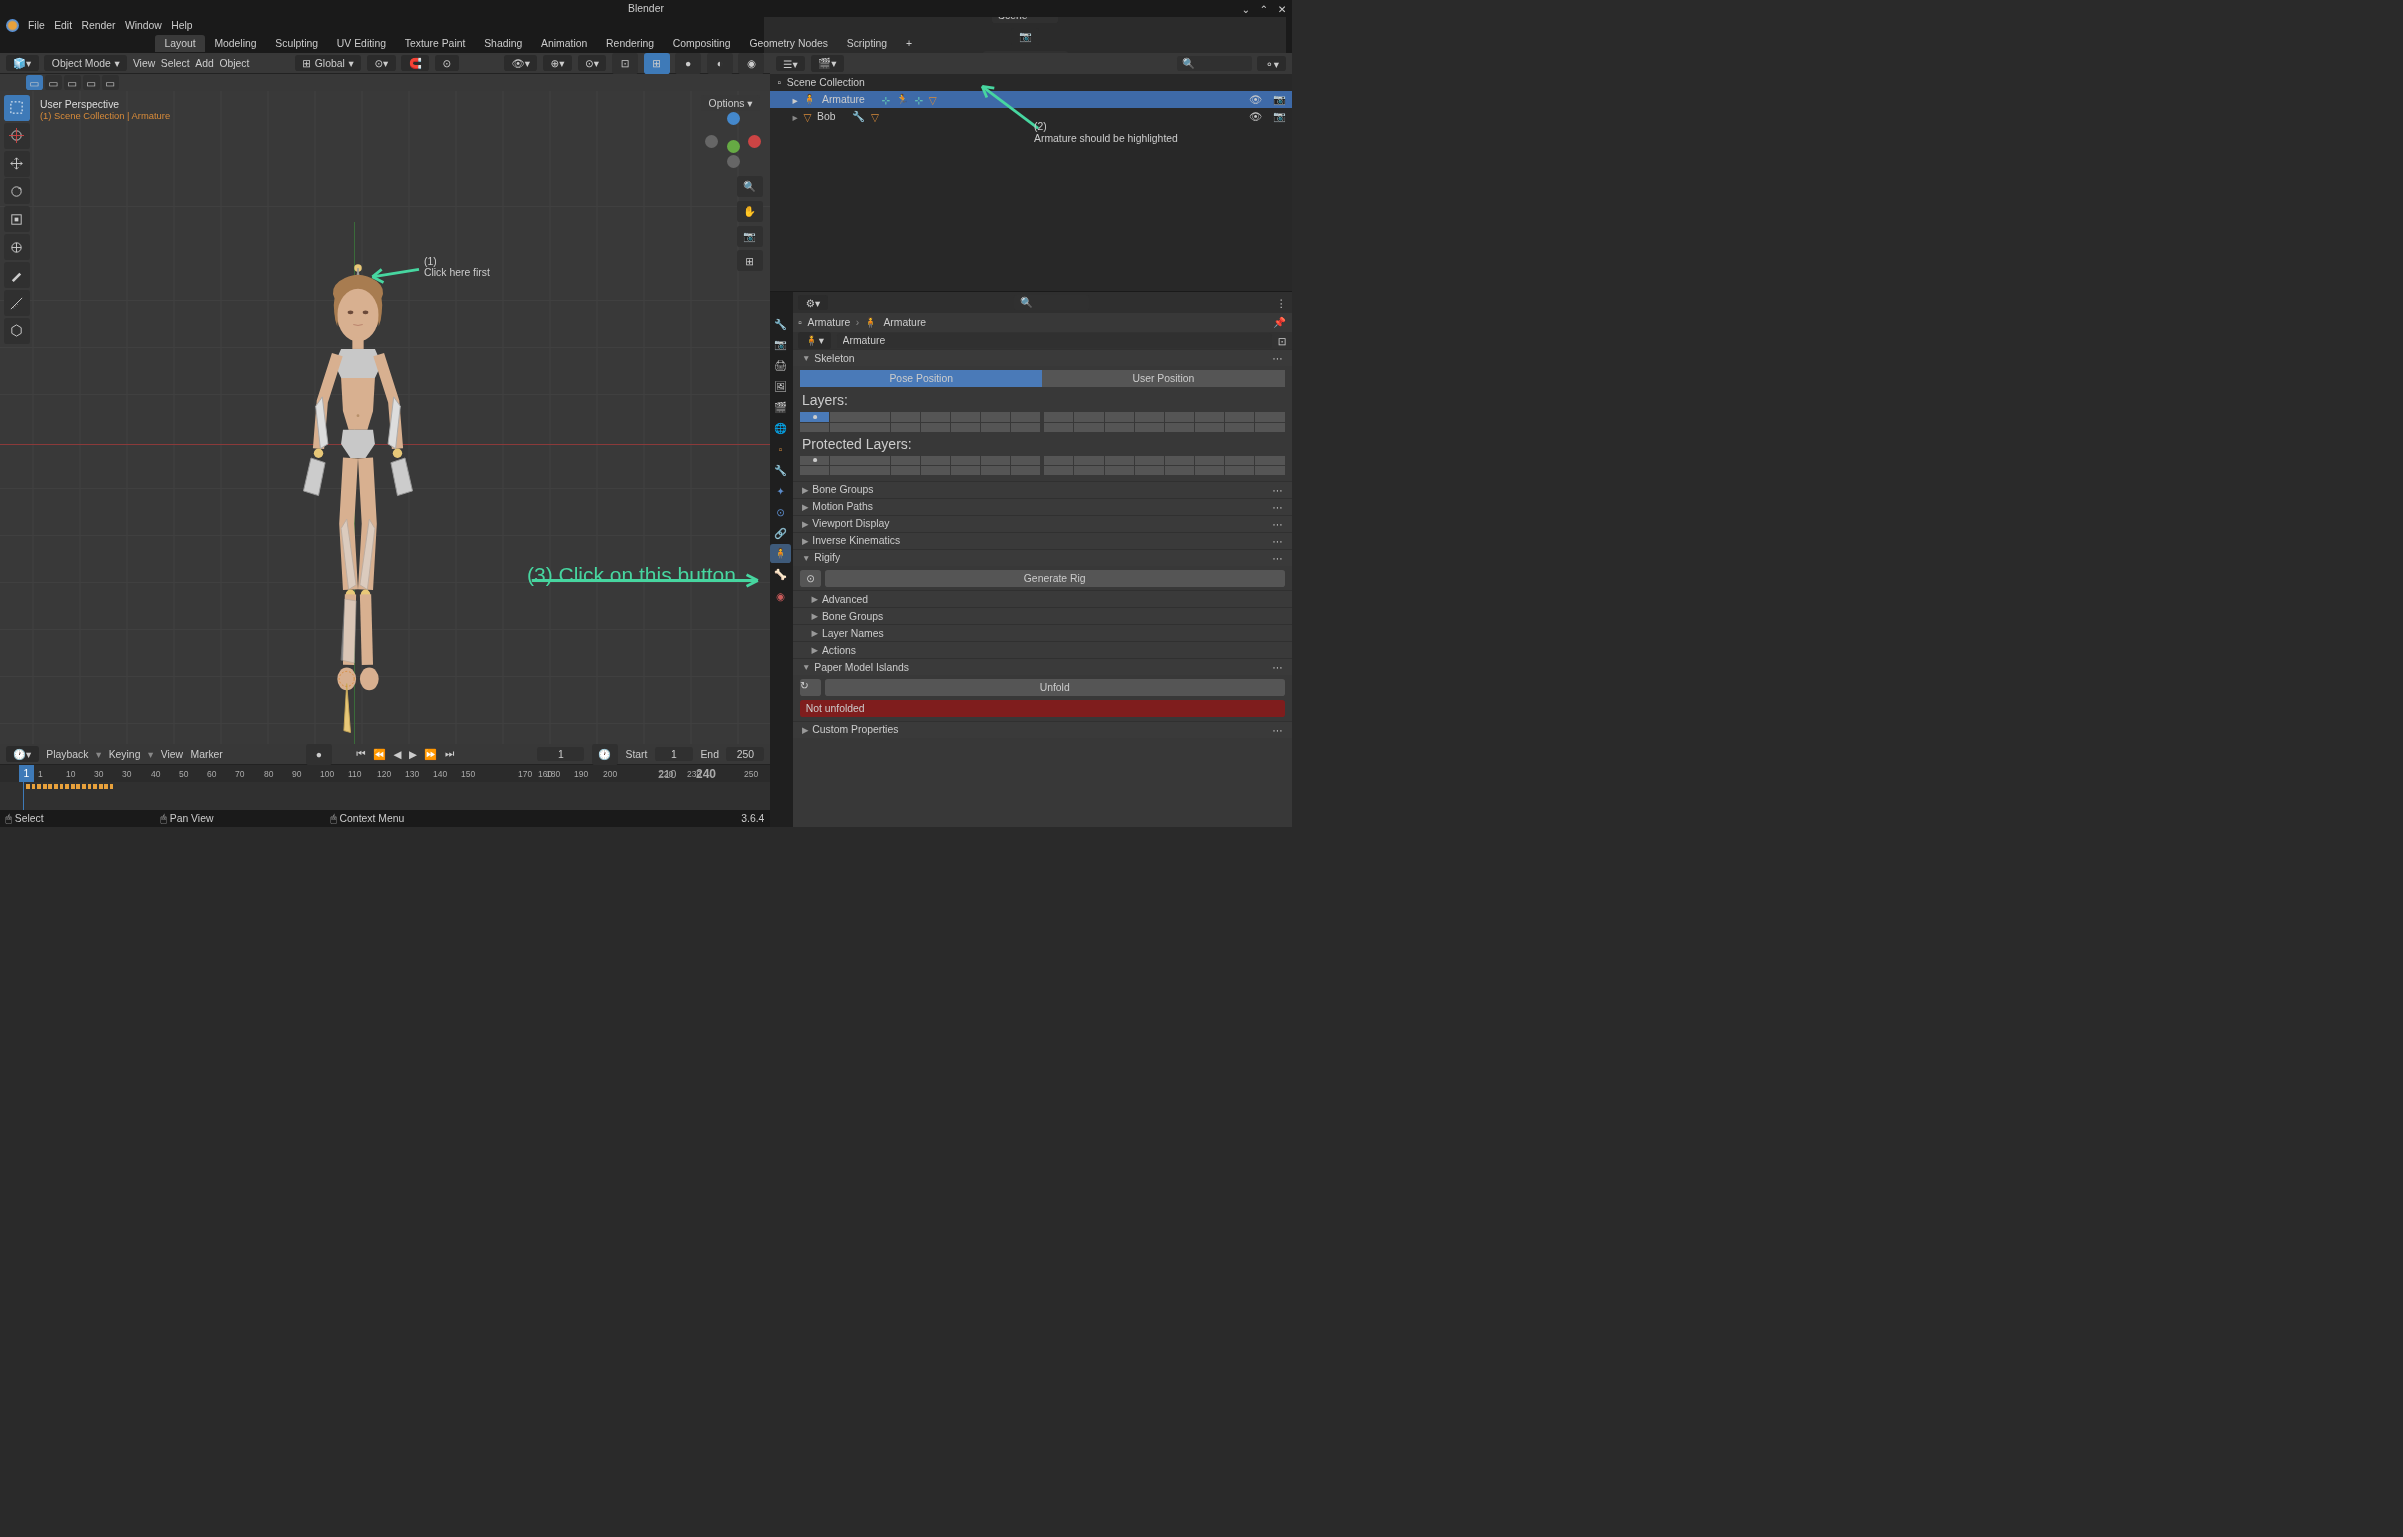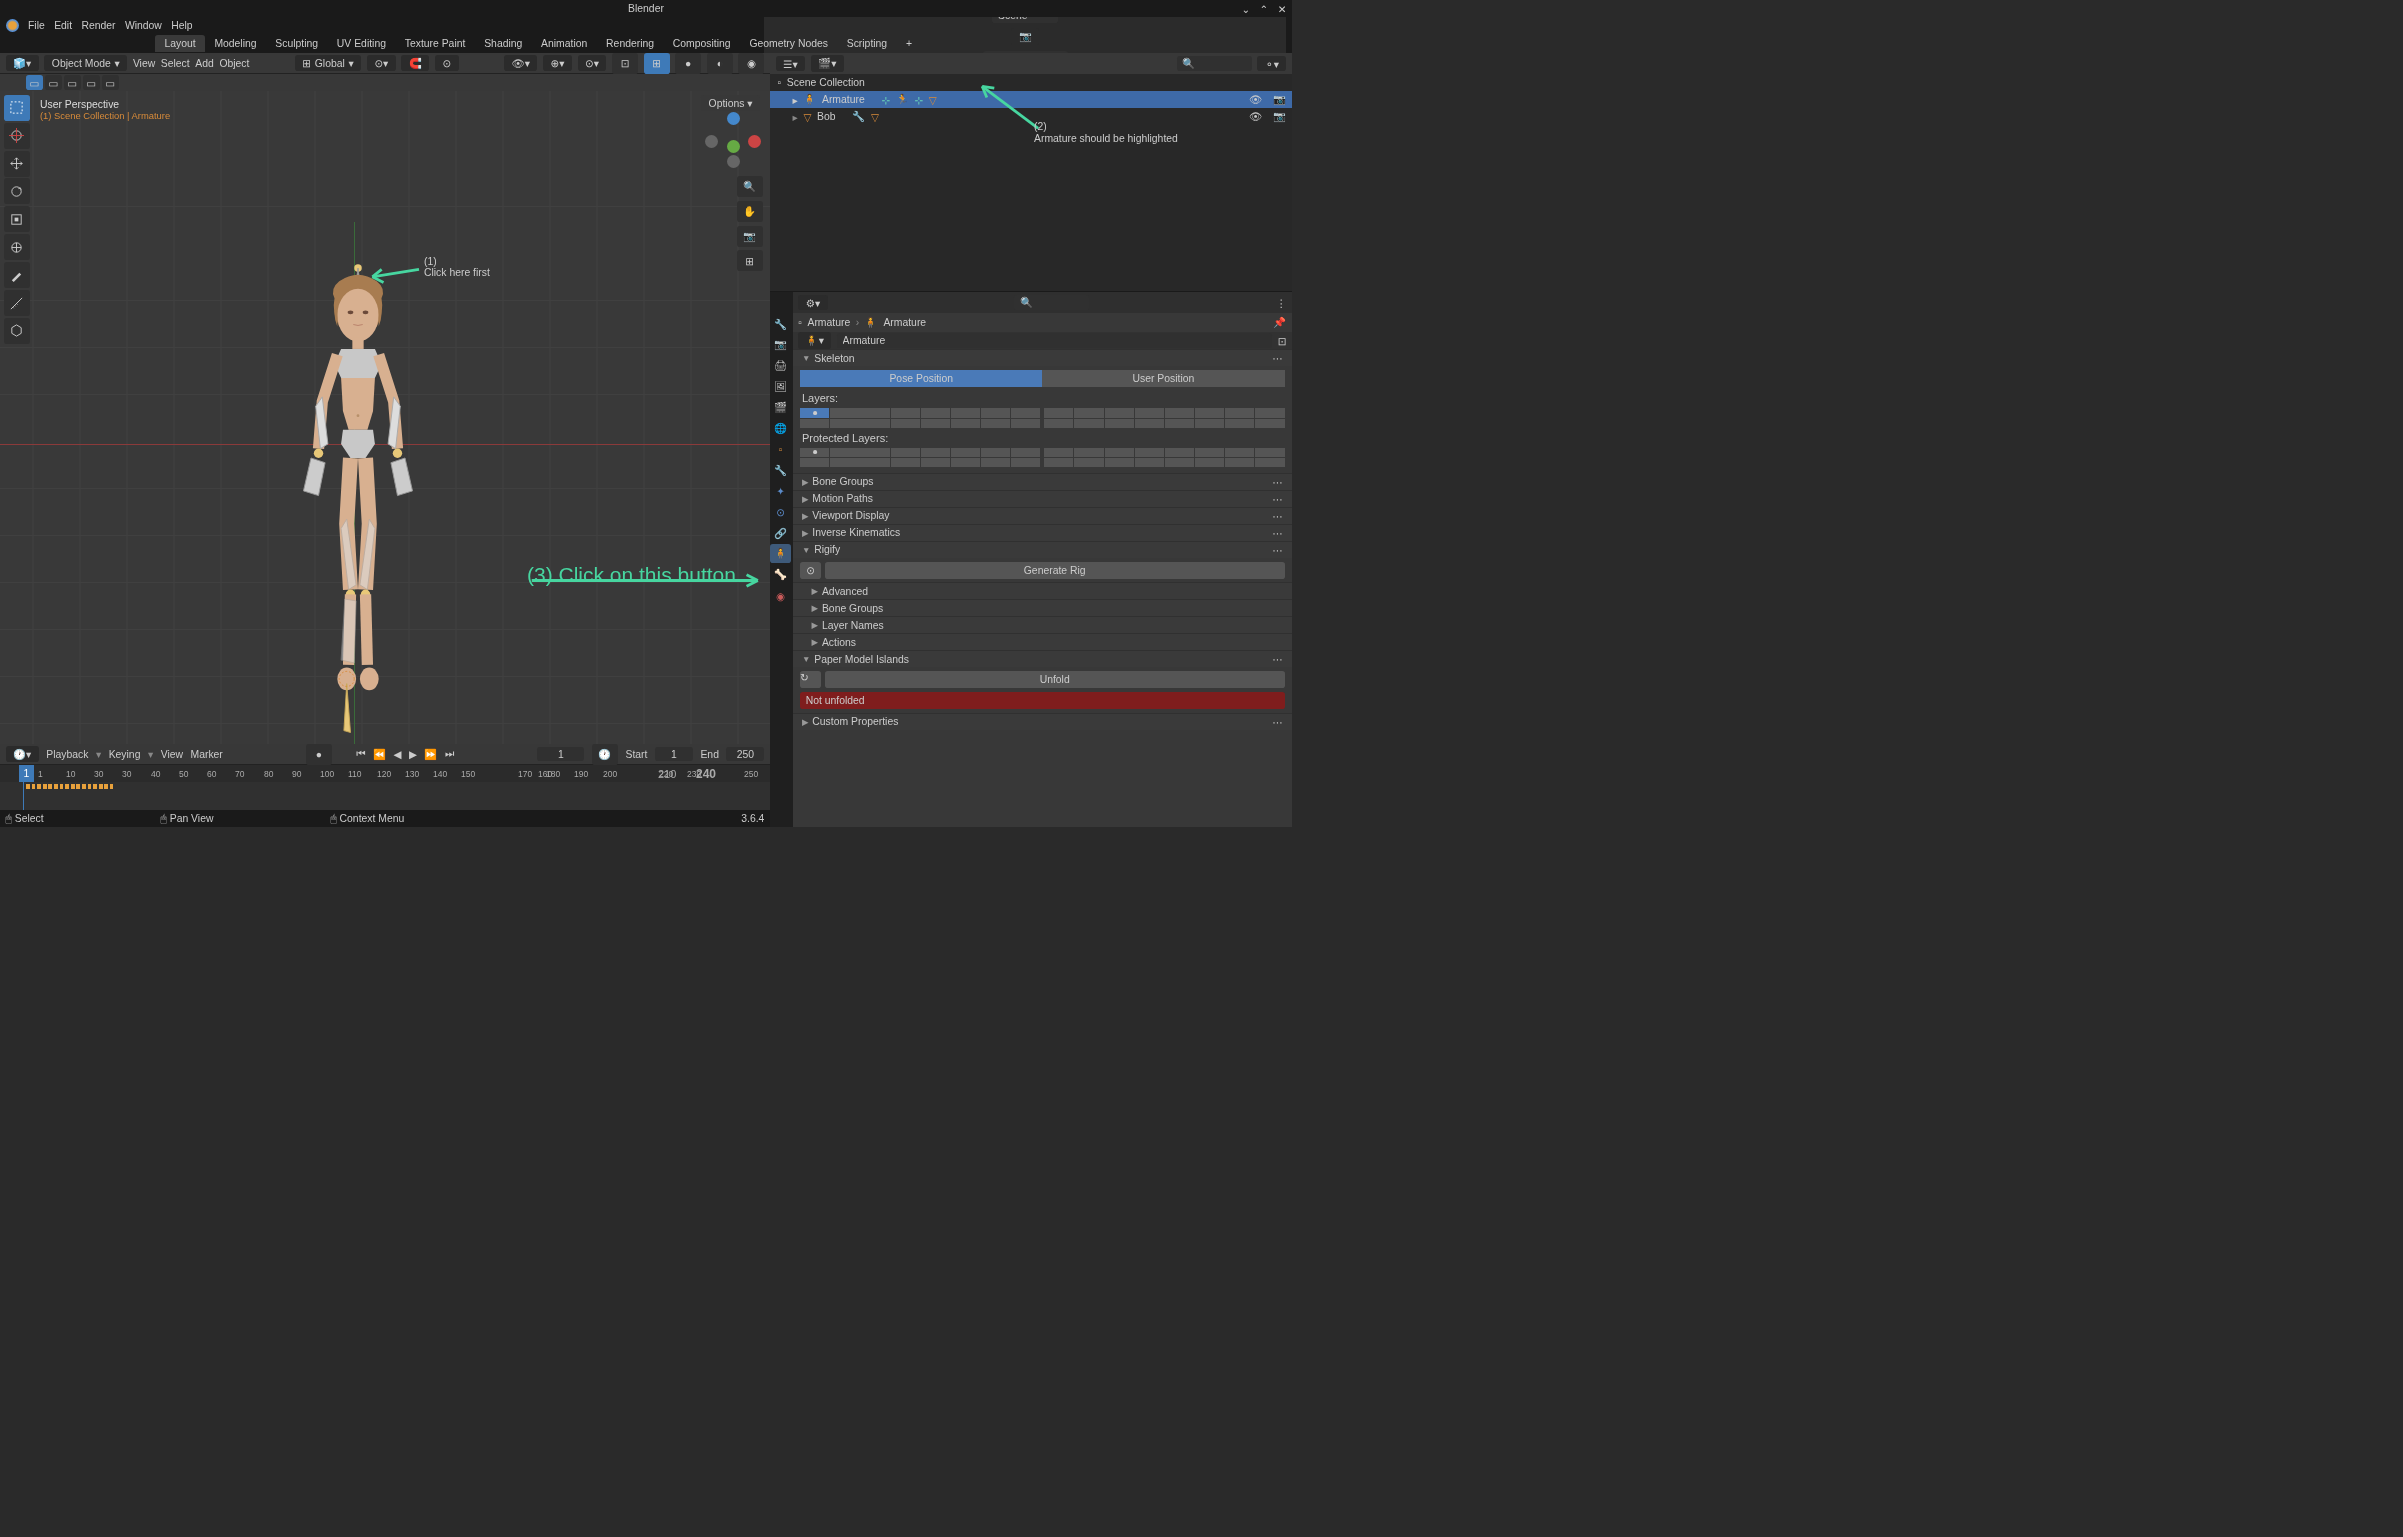--- a/index.html
+++ b/index.html
@@ -62,21 +62,21 @@
 .segbtn div{flex:1;text-align:center;padding:2.8px;cursor:pointer}
 .segbtn .active{background:#4a7ab8}
 .segbtn .inactive{background:#555}
 .layers-grid{display:flex;gap:3.8px;margin:1.9px 7.5px}
 .layers-block{display:grid;grid-template-columns:repeat(8,1fr);gap:0.9px;flex:1}
 .layers-block div{height:9.4px;background:#555}
 .layers-block div.dot{position:relative}
 .layers-block div.dot::after{content:'';position:absolute;width:3.8px;height:3.8px;background:#ccc;border-radius:50%;left:50%;top:50%;transform:translate(-50%,-50%)}
 .layers-block div.sel{background:#4a7ab8}
 .wide-btn{margin:3.8px 7.5px;height:17px;background:#555;display:flex;align-items:center;justify-content:center;border-radius:2.8px;cursor:pointer}
-.lbl{padding:1.9px 9.4px;font-size:11px}
+.lbl{padding:1.9px 9.4px;font-size:14px}
 svg{display:block}
 .arrow-svg{position:absolute;z-index:9}
 </style>
 </head>
 <body>
 
 <div class="titlebar">
   <span>Blender</span>
   <div class="wincontrols">
     <span>⌄</span>

